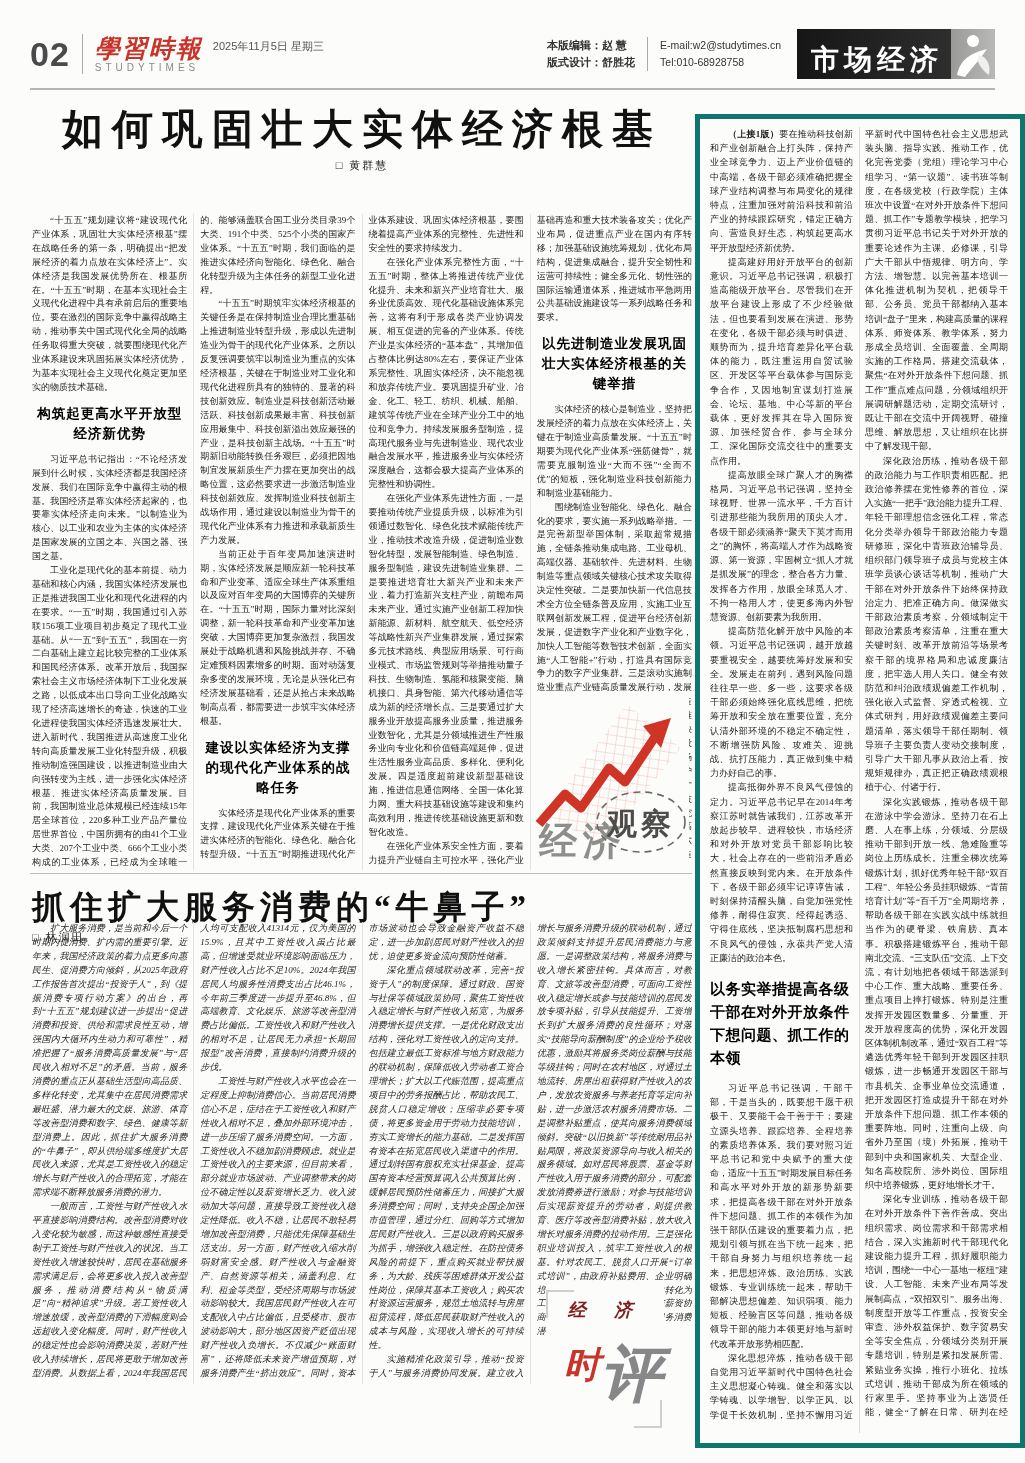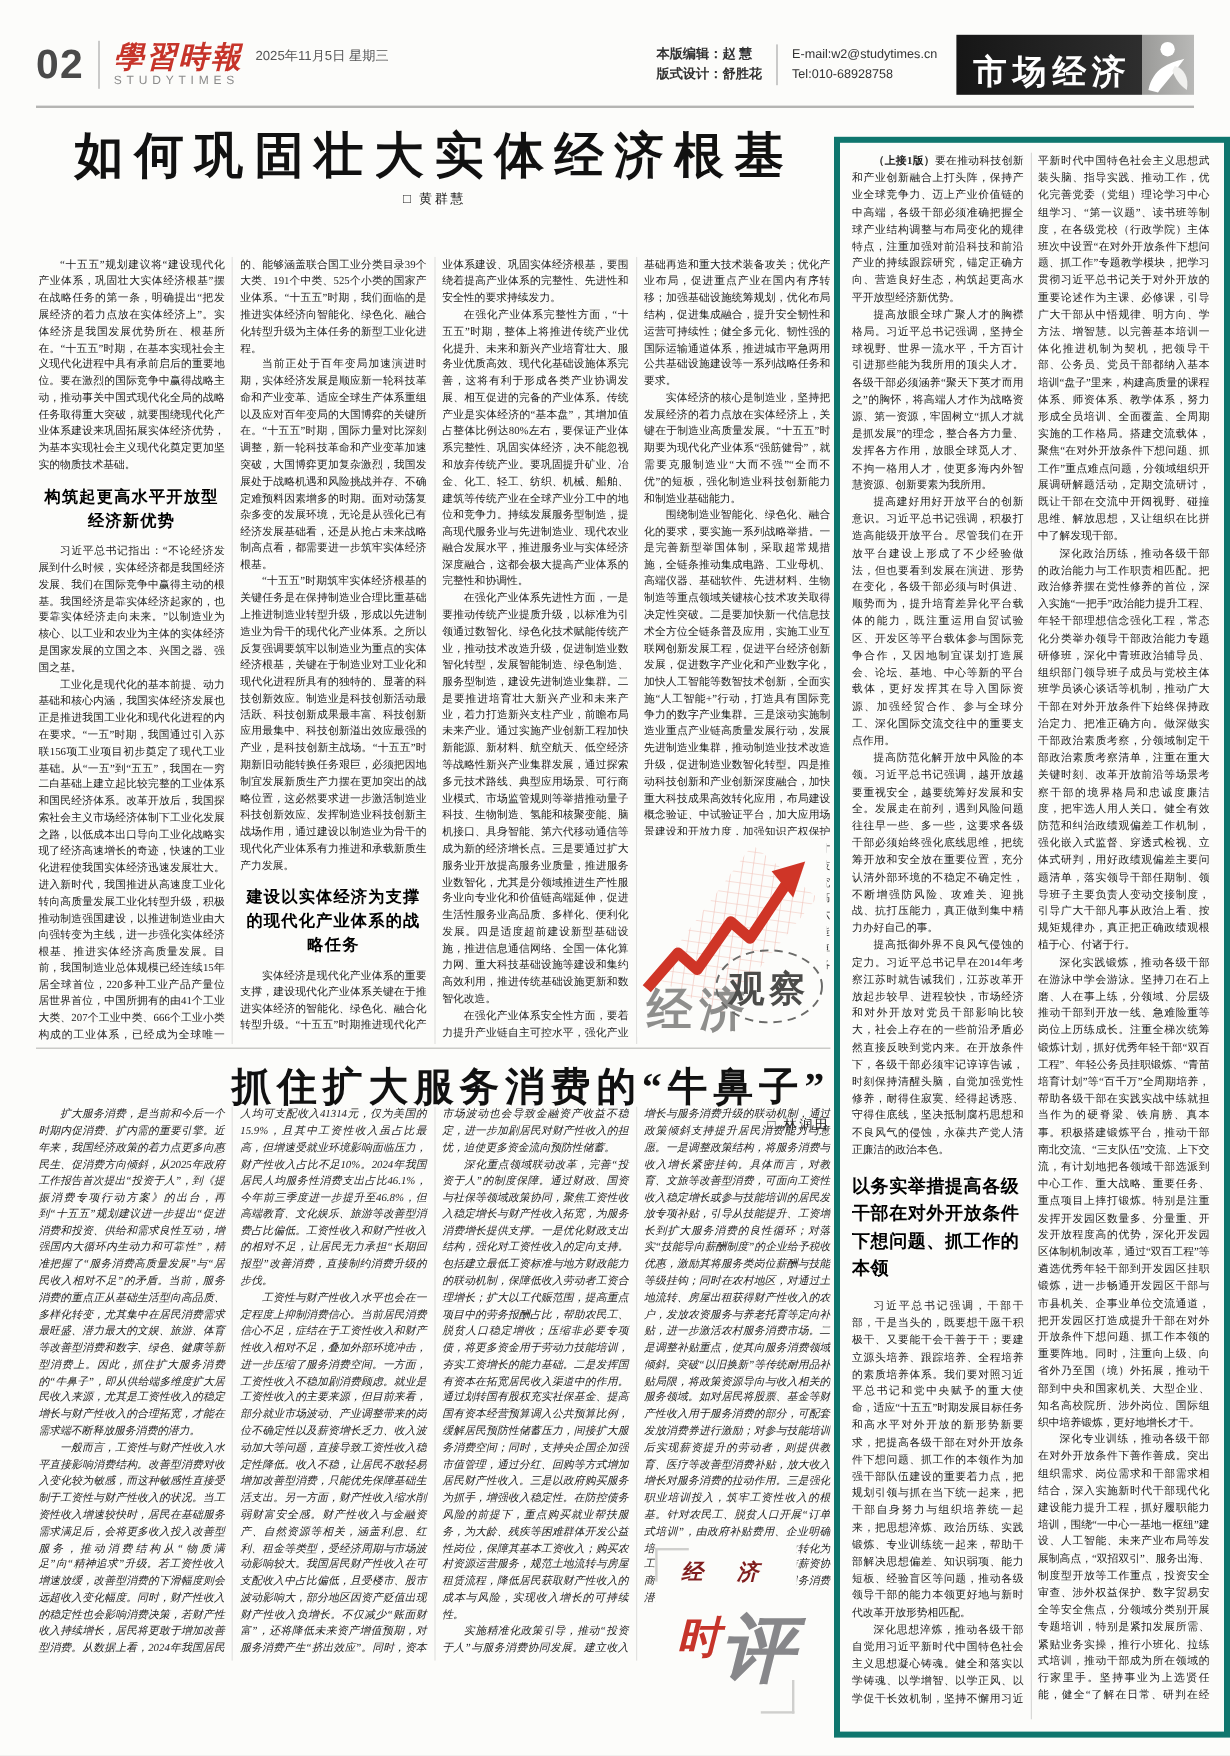--- a/index.html
+++ b/index.html
@@ -32,21 +32,21 @@
   
   .a1-head{position:absolute;left:32px;top:100px;width:660px;text-align:center;}
   .a1-title{font-size:41px;font-weight:bold;letter-spacing:9px;line-height:58px;color:#111;}
   .byline{font-size:11px;color:#222;margin-top:0;letter-spacing:2px;}
   .a1-cols{position:absolute;left:32px;top:214px;width:660px;height:656px;
            column-count:4;column-gap:13px;font-size:9px;line-height:13.9px;}
 
   .divider-1{position:absolute;left:30px;top:873px;width:662px;border-top:1px solid #bdbdbb;}
 
   
-  .a2-head{position:absolute;left:32px;top:884px;width:660px;text-align:right;}
+  .a2-head{position:absolute;left:32px;top:884px;width:660px;text-align:left;}
   .a2-title{font-size:33px;font-weight:bold;letter-spacing:5px;line-height:46px;color:#111;}
   .a2-cols{position:absolute;left:32px;top:922px;width:660px;height:462px;
            column-count:4;column-gap:13px;font-size:9px;line-height:13.9px;font-style:italic;}
 
   
   .right-box{position:absolute;left:695px;top:114px;width:320px;height:1324px;border:5px solid #0f766e;background:#fcfcfa;}
   .a3-cols{position:absolute;left:10px;top:8px;width:298px;height:1306px;
            column-count:2;column-gap:12px;column-rule:1px solid #d8d8d6;font-size:9px;line-height:14.2px;
            text-align:justify;}
   .a3-cols p{margin:0;text-indent:2em;}
@@ -102,27 +102,28 @@
 
   <div class="a1-head">
     <div class="a1-title">如何巩固壮大实体经济根基</div>
     <div class="byline">□ 黄群慧</div>
   </div>
   <div class="cols a1-cols">
       <p>“十五五”规划建议将“建设现代化产业体系，巩固壮大实体经济根基”摆在战略任务的第一条，明确提出“把发展经济的着力点放在实体经济上”。实体经济是我国发展优势所在、根基所在。“十五五”时期，在基本实现社会主义现代化进程中具有承前启后的重要地位。要在激烈的国际竞争中赢得战略主动，推动事关中国式现代化全局的战略任务取得重大突破，就要围绕现代化产业体系建设来巩固拓展实体经济优势，为基本实现社会主义现代化奠定更加坚实的物质技术基础。</p>
       <div class="subhead">构筑起更高水平开放型经济新优势</div>
       <p>习近平总书记指出：“不论经济发展到什么时候，实体经济都是我国经济发展、我们在国际竞争中赢得主动的根基。我国经济是靠实体经济起家的，也要靠实体经济走向未来。”以制造业为核心、以工业和农业为主体的实体经济是国家发展的立国之本、兴国之器、强国之基。</p>
       <p>工业化是现代化的基本前提、动力基础和核心内涵，我国实体经济发展也正是推进我国工业化和现代化进程的内在要求。“一五”时期，我国通过引入苏联156项工业项目初步奠定了现代工业基础。从“一五”到“五五”，我国在一穷二白基础上建立起比较完整的工业体系和国民经济体系。改革开放后，我国探索社会主义市场经济体制下工业化发展之路，以低成本出口导向工业化战略实现了经济高速增长的奇迹，快速的工业化进程使我国实体经济迅速发展壮大。进入新时代，我国推进从高速度工业化转向高质量发展工业化转型升级，积极推动制造强国建设，以推进制造业由大向强转变为主线，进一步强化实体经济根基、推进实体经济高质量发展。目前，我国制造业总体规模已经连续15年居全球首位，220多种工业产品产量位居世界首位，中国所拥有的由41个工业大类、207个工业中类、666个工业小类构成的工业体系，已经成为全球唯一的、能够涵盖联合国工业分类目录39个大类、191个中类、525个小类的国家产业体系。“十五五”时期，我们面临的是推进实体经济向智能化、绿色化、融合化转型升级为主体任务的新型工业化进程。</p>
+      <p>“十五五”时期筑牢实体经济根基的关键任务是在保持制造业合理比重基础上推进制造业转型升级，形成以先进制造业为骨干的现代化产业体系。之所以反复强调要筑牢以制造业为重点的实体经济根基，关键在于制造业对工业化和现代化进程所具有的独特的、显著的科技创新效应。制造业是科技创新活动最活跃、科技创新成果最丰富、科技创新应用最集中、科技创新溢出效应最强的产业，是科技创新主战场。“十五五”时期新旧动能转换任务艰巨，必须把因地制宜发展新质生产力摆在更加突出的战略位置，这必然要求进一步激活制造业科技创新效应、发挥制造业科技创新主战场作用，通过建设以制造业为骨干的现代化产业体系有力推进和承载新质生产力发展。</p>
       <p>当前正处于百年变局加速演进时期，实体经济发展是顺应新一轮科技革命和产业变革、适应全球生产体系重组以及应对百年变局的大国博弈的关键所在。“十五五”时期，国际力量对比深刻调整，新一轮科技革命和产业变革加速突破，大国博弈更加复杂激烈，我国发展处于战略机遇和风险挑战并存、不确定难预料因素增多的时期。面对动荡复杂多变的发展环境，无论是从强化已有经济发展基础看，还是从抢占未来战略制高点看，都需要进一步筑牢实体经济根基。</p>
-      <p>“十五五”时期筑牢实体经济根基的关键任务是在保持制造业合理比重基础上推进制造业转型升级，形成以先进制造业为骨干的现代化产业体系。之所以反复强调要筑牢以制造业为重点的实体经济根基，关键在于制造业对工业化和现代化进程所具有的独特的、显著的科技创新效应。制造业是科技创新活动最活跃、科技创新成果最丰富、科技创新应用最集中、科技创新溢出效应最强的产业，是科技创新主战场。“十五五”时期新旧动能转换任务艰巨，必须把因地制宜发展新质生产力摆在更加突出的战略位置，这必然要求进一步激活制造业科技创新效应、发挥制造业科技创新主战场作用，通过建设以制造业为骨干的现代化产业体系有力推进和承载新质生产力发展。</p>
       <div class="subhead">建设以实体经济为支撑的现代化产业体系的战略任务</div>
       <p>实体经济是现代化产业体系的重要支撑，建设现代化产业体系关键在于推进实体经济的智能化、绿色化、融合化转型升级。“十五五”时期推进现代化产业体系建设、巩固实体经济根基，要围绕着提高产业体系的完整性、先进性和安全性的要求持续发力。</p>
       <p>在强化产业体系完整性方面，“十五五”时期，整体上将推进传统产业优化提升、未来和新兴产业培育壮大、服务业优质高效、现代化基础设施体系完善，这将有利于形成各类产业协调发展、相互促进的完备的产业体系。传统产业是实体经济的“基本盘”，其增加值占整体比例达80%左右，要保证产业体系完整性、巩固实体经济，决不能忽视和放弃传统产业。要巩固提升矿业、冶金、化工、轻工、纺织、机械、船舶、建筑等传统产业在全球产业分工中的地位和竞争力。持续发展服务型制造，提高现代服务业与先进制造业、现代农业融合发展水平，推进服务业与实体经济深度融合，这都会极大提高产业体系的完整性和协调性。</p>
       <p>在强化产业体系先进性方面，一是要推动传统产业提质升级，以标准为引领通过数智化、绿色化技术赋能传统产业，推动技术改造升级，促进制造业数智化转型，发展智能制造、绿色制造、服务型制造，建设先进制造业集群。二是要推进培育壮大新兴产业和未来产业，着力打造新兴支柱产业，前瞻布局未来产业。通过实施产业创新工程加快新能源、新材料、航空航天、低空经济等战略性新兴产业集群发展，通过探索多元技术路线、典型应用场景、可行商业模式、市场监管规则等举措推动量子科技、生物制造、氢能和核聚变能、脑机接口、具身智能、第六代移动通信等成为新的经济增长点。三是要通过扩大服务业开放提高服务业质量，推进服务业数智化，尤其是分领域推进生产性服务业向专业化和价值链高端延伸，促进生活性服务业高品质、多样化、便利化发展。四是适度超前建设新型基础设施，推进信息通信网络、全国一体化算力网、重大科技基础设施等建设和集约高效利用，推进传统基础设施更新和数智化改造。</p>
       <p>在强化产业体系安全性方面，要着力提升产业链自主可控水平，强化产业基础再造和重大技术装备攻关；优化产业布局，促进重点产业在国内有序转移；加强基础设施统筹规划，优化布局结构，促进集成融合，提升安全韧性和运营可持续性；健全多元化、韧性强的国际运输通道体系，推进城市平急两用公共基础设施建设等一系列战略任务和要求。</p>
+      <div class="subhead">以先进制造业发展巩固壮大实体经济根基的关键举措</div>
       <p>实体经济的核心是制造业，坚持把发展经济的着力点放在实体经济上，关键在于制造业高质量发展。“十五五”时期要为现代化产业体系“强筋健骨”，就需要克服制造业“大而不强”“全而不优”的短板，强化制造业科技创新能力和制造业基础能力。</p>
       <p>围绕制造业智能化、绿色化、融合化的要求，要实施一系列战略举措。一是完善新型举国体制，采取超常规措施，全链条推动集成电路、工业母机、高端仪器、基础软件、先进材料、生物制造等重点领域关键核心技术攻关取得决定性突破。二是要加快新一代信息技术全方位全链条普及应用，实施工业互联网创新发展工程，促进平台经济创新发展，促进数字产业化和产业数字化，加快人工智能等数智技术创新，全面实施“人工智能+”行动，打造具有国际竞争力的数字产业集群。三是滚动实施制造业重点产业链高质量发展行动，发展先进制造业集群，推动制造业技术改造升级，促进制造业数智化转型。四是推动科技创新和产业创新深度融合，加快重大科技成果高效转化应用，布局建设概念验证、中试验证平台，加大应用场景建设和开放力度，加强知识产权保护和运用，促进创新链产业链资金链人才链深度融合。五是强化制造业企业科技创新主体地位，鼓励企业加大基础研究投入、培育壮大科技领军企业、支持高新技术企业和科技型中小企业发展。六是一体推进教育科技人才发展，培养造就更多战略科学家、科技领军人才、卓越工程师、大国工匠、高技能人才等各类人才。</p>
     </div>
 
   <div class="divider-1"></div>
 
   <div class="a2-head">
     <div class="a2-title">抓住扩大服务消费的“牛鼻子”</div>
     <div class="byline">□ 林润田</div>
   </div>
@@ -130,22 +131,22 @@
       <p>扩大服务消费，是当前和今后一个时期内促消费、扩内需的重要引擎。近年来，我国经济政策的着力点更多向惠民生、促消费方向倾斜，从2025年政府工作报告首次提出“投资于人”，到《提振消费专项行动方案》的出台，再到“十五五”规划建议进一步提出“促进消费和投资、供给和需求良性互动，增强国内大循环内生动力和可靠性”，精准把握了“服务消费高质量发展”与“居民收入相对不足”的矛盾。当前，服务消费的重点正从基础生活型向高品质、多样化转变，尤其集中在居民消费需求最旺盛、潜力最大的文娱、旅游、体育等改善型消费和数字、绿色、健康等新型消费上。因此，抓住扩大服务消费的“牛鼻子”，即从供给端多维度扩大居民收入来源，尤其是工资性收入的稳定增长与财产性收入的合理拓宽，才能在需求端不断释放服务消费的潜力。</p>
       <p>一般而言，工资性与财产性收入水平直接影响消费结构。改善型消费对收入变化较为敏感，而这种敏感性直接受制于工资性与财产性收入的状况。当工资性收入增速较快时，居民在基础服务需求满足后，会将更多收入投入改善型服务，推动消费结构从“物质满足”向“精神追求”升级。若工资性收入增速放缓，改善型消费的下滑幅度则会远超收入变化幅度。同时，财产性收入的稳定性也会影响消费决策，若财产性收入持续增长，居民将更敢于增加改善型消费。从数据上看，2024年我国居民人均可支配收入41314元，仅为美国的15.9%，且其中工资性收入虽占比最高，但增速受就业环境影响面临压力，财产性收入占比不足10%。2024年我国居民人均服务性消费支出占比46.1%，今年前三季度进一步提升至46.8%，但高端教育、文化娱乐、旅游等改善型消费占比偏低。工资性收入和财产性收入的相对不足，让居民无力承担“长期回报型”改善消费，直接制约消费升级的步伐。</p>
       <p>工资性与财产性收入水平也会在一定程度上抑制消费信心。当前居民消费信心不足，症结在于工资性收入和财产性收入相对不足，叠加外部环境冲击，进一步压缩了服务消费空间。一方面，工资性收入不稳加剧消费顾虑。就业是工资性收入的主要来源，但目前来看，部分就业市场波动、产业调整带来的岗位不确定性以及薪资增长乏力、收入波动加大等问题，直接导致工资性收入稳定性降低。收入不稳，让居民不敢轻易增加改善型消费，只能优先保障基础生活支出。另一方面，财产性收入缩水削弱财富安全感。财产性收入与金融资产、自然资源等相关，涵盖利息、红利、租金等类型，受经济周期与市场波动影响较大。我国居民财产性收入在可支配收入中占比偏低，且受楼市、股市波动影响大，部分地区因资产贬值出现财产性收入负增长。不仅减少“账面财富”，还将降低未来资产增值预期，对服务消费产生“挤出效应”。同时，资本市场波动也会导致金融资产收益不稳定，进一步加剧居民对财产性收入的担忧，迫使更多资金流向预防性储蓄。</p>
       <p>深化重点领域联动改革，完善“投资于人”的制度保障。通过财政、国资与社保等领域政策协同，聚焦工资性收入稳定增长与财产性收入拓宽，为服务消费增长提供支撑。一是优化财政支出结构，强化对工资性收入的定向支持。包括建立最低工资标准与地方财政能力的联动机制，保障低收入劳动者工资合理增长；扩大以工代赈范围，提高重点项目中的劳务报酬占比，帮助农民工、脱贫人口稳定增收；压缩非必要专项债，将更多资金用于劳动力技能培训，夯实工资增长的能力基础。二是发挥国有资本在拓宽居民收入渠道中的作用。通过划转国有股权充实社保基金、提高国有资本经营预算调入公共预算比例，缓解居民预防性储蓄压力，间接扩大服务消费空间；同时，支持央企国企加强市值管理，通过分红、回购等方式增加居民财产性收入。三是以政府购买服务为抓手，增强收入稳定性。在防控债务风险的前提下，重点购买就业帮扶服务，为大龄、残疾等困难群体开发公益性岗位，保障其基本工资收入；购买农村资源运营服务，规范土地流转与房屋租赁流程，降低居民获取财产性收入的成本与风险，实现收入增长的可持续性。</p>
       <p>实施精准化政策引导，推动“投资于人”与服务消费协同发展。建立收入增长与服务消费升级的联动机制，通过政策倾斜支持提升居民消费能力与意愿。一是调整政策结构，将服务消费与收入增长紧密挂钩。具体而言，对教育、文旅等改善型消费，可面向工资性收入稳定增长或参与技能培训的居民发放专项补贴，引导从技能提升、工资增长到扩大服务消费的良性循环；对落实“技能导向薪酬制度”的企业给予税收优惠，激励其将服务类岗位薪酬与技能等级挂钩；同时在农村地区，对通过土地流转、房屋出租获得财产性收入的农户，发放农资服务与养老托育等定向补贴，进一步激活农村服务消费市场。二是调整补贴重点，使其向服务消费领域倾斜。突破“以旧换新”等传统耐用品补贴局限，将政策资源导向与收入相关的服务领域。如对居民将股票、基金等财产性收入用于服务消费的部分，可配套发放消费券进行激励；对参与技能培训后实现薪资提升的劳动者，则提供教育、医疗等改善型消费补贴，放大收入增长对服务消费的拉动作用。三是强化职业培训投入，筑牢工资性收入的根基。针对农民工、脱贫人口开展“订单式培训”，由政府补贴费用、企业明确培训后薪酬标准，确保培训有效转化为工资增长。同时完善就业指导与薪资协商等配套服务，多措并举释放服务消费潜力。</p>
     </div>
 
   <div class="right-box">
     <div class="cols a3-cols">
         <p><b>（上接1版）</b>要在推动科技创新和产业创新融合上打头阵，保持产业全球竞争力、迈上产业价值链的中高端，各级干部必须准确把握全球产业结构调整与布局变化的规律特点，注重加强对前沿科技和前沿产业的持续跟踪研究，锚定正确方向、营造良好生态，构筑起更高水平开放型经济新优势。</p>
+        <p>提高建好用好开放平台的创新意识。习近平总书记强调，积极打造高能级开放平台。尽管我们在开放平台建设上形成了不少经验做法，但也要看到发展在演进、形势在变化，各级干部必须与时俱进、顺势而为，提升培育差异化平台载体的能力，既注重运用自贸试验区、开发区等平台载体参与国际竞争合作，又因地制宜谋划打造展会、论坛、基地、中心等新的平台载体，更好发挥其在导入国际资源、加强经贸合作、参与全球分工、深化国际交流交往中的重要支点作用。</p>
         <p>提高放眼全球广聚人才的胸襟格局。习近平总书记强调，坚持全球视野、世界一流水平，千方百计引进那些能为我所用的顶尖人才。各级干部必须涵养“聚天下英才而用之”的胸怀，将高端人才作为战略资源、第一资源，牢固树立“抓人才就是抓发展”的理念，整合各方力量、发挥各方作用，放眼全球觅人才、不拘一格用人才，使更多海内外智慧资源、创新要素为我所用。</p>
-        <p>提高建好用好开放平台的创新意识。习近平总书记强调，积极打造高能级开放平台。尽管我们在开放平台建设上形成了不少经验做法，但也要看到发展在演进、形势在变化，各级干部必须与时俱进、顺势而为，提升培育差异化平台载体的能力，既注重运用自贸试验区、开发区等平台载体参与国际竞争合作，又因地制宜谋划打造展会、论坛、基地、中心等新的平台载体，更好发挥其在导入国际资源、加强经贸合作、参与全球分工、深化国际交流交往中的重要支点作用。</p>
         <p>提高防范化解开放中风险的本领。习近平总书记强调，越开放越要重视安全，越要统筹好发展和安全。发展走在前列，遇到风险问题往往早一些、多一些，这要求各级干部必须始终强化底线思维，把统筹开放和安全放在重要位置，充分认清外部环境的不稳定不确定性，不断增强防风险、攻难关、迎挑战、抗打压能力，真正做到集中精力办好自己的事。</p>
         <p>提高抵御外界不良风气侵蚀的定力。习近平总书记早在2014年考察江苏时就告诫我们，江苏改革开放起步较早、进程较快，市场经济和对外开放对党员干部影响比较大，社会上存在的一些前沿矛盾必然直接反映到党内来。在开放条件下，各级干部必须牢记谆谆告诫，时刻保持清醒头脑，自觉加强党性修养，耐得住寂寞、经得起诱惑、守得住底线，坚决抵制腐朽思想和不良风气的侵蚀，永葆共产党人清正廉洁的政治本色。</p>
         <div class="subhead">以务实举措提高各级干部在对外开放条件下想问题、抓工作的本领</div>
         <p>习近平总书记强调，干部干部，干是当头的，既要想干愿干积极干、又要能干会干善于干；要建立源头培养、跟踪培养、全程培养的素质培养体系。我们要对照习近平总书记和党中央赋予的重大使命，适应“十五五”时期发展目标任务和高水平对外开放的新形势新要求，把提高各级干部在对外开放条件下想问题、抓工作的本领作为加强干部队伍建设的重要着力点，把规划引领与抓在当下统一起来，把干部自身努力与组织培养统一起来，把思想淬炼、政治历练、实践锻炼、专业训练统一起来，帮助干部解决思想偏差、知识弱项、能力短板、经验盲区等问题，推动各级领导干部的能力本领更好地与新时代改革开放形势相匹配。</p>
         <p>深化思想淬炼，推动各级干部自觉用习近平新时代中国特色社会主义思想凝心铸魂。健全和落实以学铸魂、以学增智、以学正风、以学促干长效机制，坚持不懈用习近平新时代中国特色社会主义思想武装头脑、指导实践、推动工作，优化完善党委（党组）理论学习中心组学习、“第一议题”、读书班等制度，在各级党校（行政学院）主体班次中设置“在对外开放条件下想问题、抓工作”专题教学模块，把学习贯彻习近平总书记关于对外开放的重要论述作为主课、必修课，引导广大干部从中悟规律、明方向、学方法、增智慧。以完善基本培训一体化推进机制为契机，把领导干部、公务员、党员干部都纳入基本培训“盘子”里来，构建高质量的课程体系、师资体系、教学体系，努力形成全员培训、全面覆盖、全周期实施的工作格局。搭建交流载体，聚焦“在对外开放条件下想问题、抓工作”重点难点问题，分领域组织开展调研解题活动，定期交流研讨，既让干部在交流中开阔视野、碰撞思维、解放思想，又让组织在比拼中了解发现干部。</p>
         <p>深化政治历练，推动各级干部的政治能力与工作职责相匹配。把政治修养摆在党性修养的首位，深入实施“一把手”政治能力提升工程、年轻干部理想信念强化工程，常态化分类举办领导干部政治能力专题研修班，深化中青班政治辅导员、组织部门领导班子成员与党校主体班学员谈心谈话等机制，推动广大干部在对外开放条件下始终保持政治定力、把准正确方向。做深做实干部政治素质考察，分领域制定干部政治素质考察清单，注重在重大关键时刻、改革开放前沿等场景考察干部的境界格局和忠诚度廉洁度，把牢选人用人关口。健全有效防范和纠治政绩观偏差工作机制，强化嵌入式监督、穿透式检视、立体式研判，用好政绩观偏差主要问题清单，落实领导干部任期制、领导班子主要负责人变动交接制度，引导广大干部凡事从政治上看、按规矩规律办，真正把正确政绩观根植于心、付诸于行。</p>
         <p>深化实践锻炼，推动各级干部在游泳中学会游泳。坚持刀在石上磨、人在事上练，分领域、分层级推动干部到开放一线、急难险重等岗位上历练成长。注重全梯次统筹锻炼计划，抓好优秀年轻干部“双百工程”、年轻公务员挂职锻炼、“青苗培育计划”等“百千万”全周期培养，帮助各级干部在实践实战中练就担当作为的硬脊梁、铁肩膀、真本事。积极搭建锻炼平台，推动干部南北交流、“三支队伍”交流、上下交流，有计划地把各领域干部选派到中心工作、重大战略、重要任务、重点项目上摔打锻炼。特别是注重发挥开发园区数量多、分量重、开发开放程度高的优势，深化开发园区体制机制改革，通过“双百工程”等遴选优秀年轻干部到开发园区挂职锻炼，进一步畅通开发园区干部与市县机关、企事业单位交流通道，把开发园区打造成提升干部在对外开放条件下想问题、抓工作本领的重要阵地。同时，注重向上级、向省外乃至国（境）外拓展，推动干部到中央和国家机关、大型企业、知名高校院所、涉外岗位、国际组织中培养锻炼，更好地增长才干。</p>
         <p>深化专业训练，推动各级干部在对外开放条件下善作善成。突出组织需求、岗位需求和干部需求相结合，深入实施新时代干部现代化建设能力提升工程，抓好履职能力培训，围绕“一中心一基地一枢纽”建设、人工智能、未来产业布局等发展制高点，“双招双引”、服务出海、制度型开放等工作重点，投资安全审查、涉外权益保护、数字贸易安全等安全焦点，分领域分类别开展专题培训，特别是紧扣发展所需、紧贴业务实操，推行小班化、拉练式培训，推动干部成为所在领域的行家里手。坚持事业为上选贤任能，健全“了解在日常、研判在经常、调配在平常、关注在异常”工作机制，深化“家家到、人人谈、个个研、周周会”研判机制，完善干部日常监督、及时发现、及时研判、及时处置机制，把善于驾驭和服务高水平对外开放的好干部选出来用起来。同时，严管厚爱促进干部担当作为，深入推进高质量发展综合考核优化简化深化数字化，探索建立领导班子和领导干部异常行为负面清单、开放创新容错清单，为干部在开放条件下想干事、敢干事、干成事保驾护航、撑腰鼓劲。</p>
       </div>
   </div>

